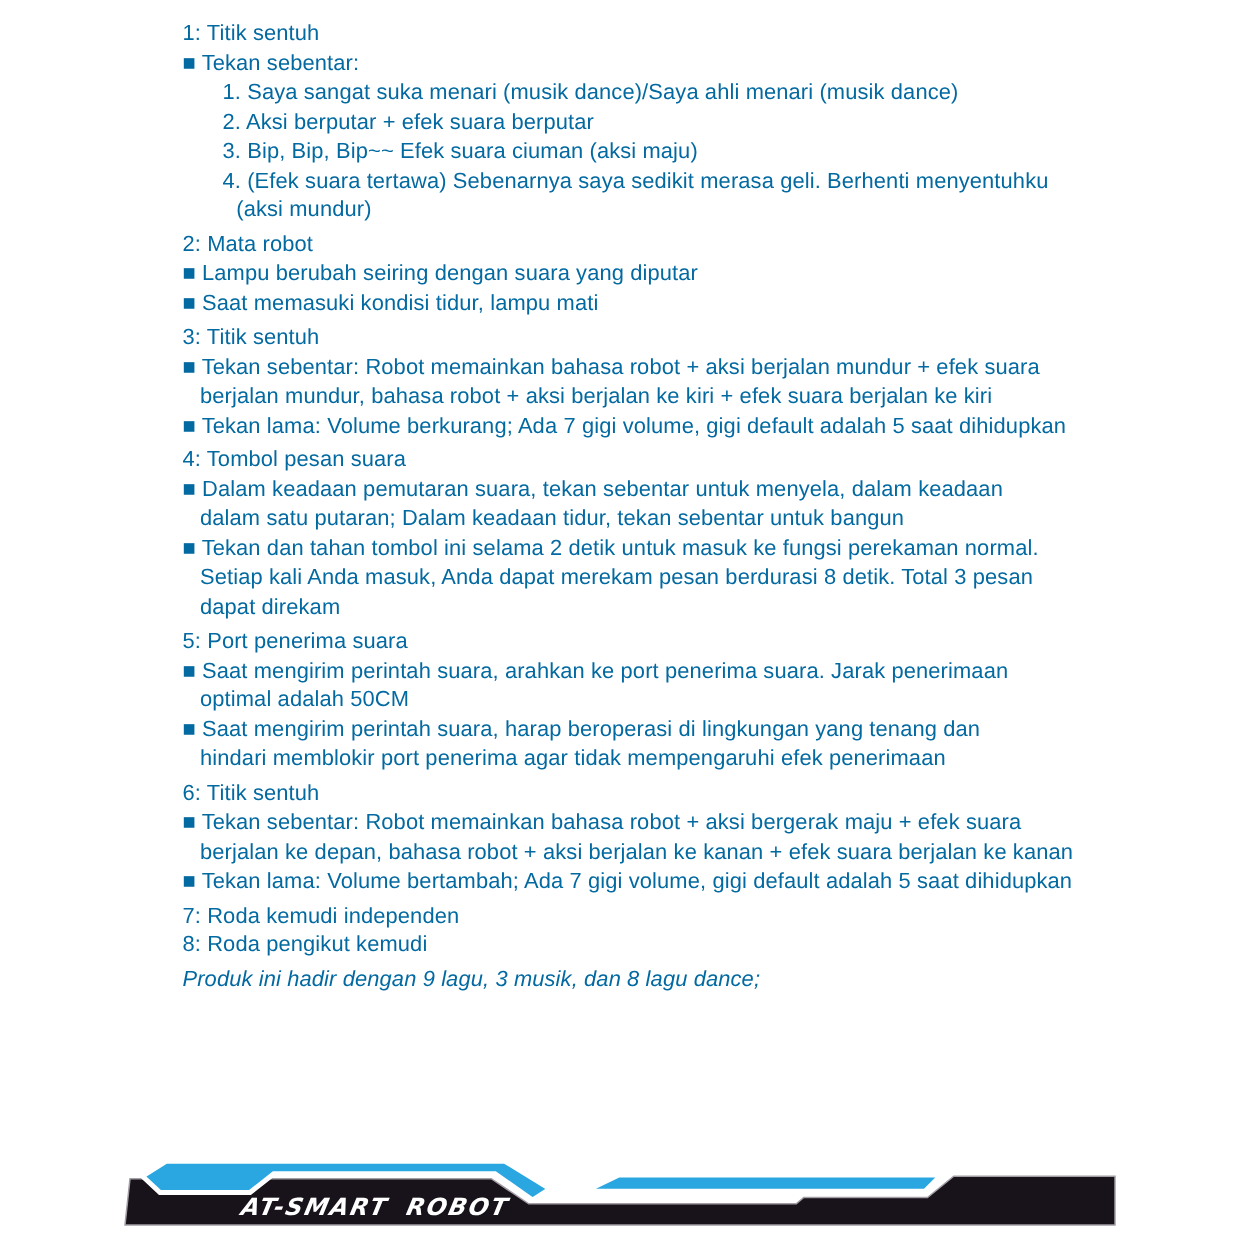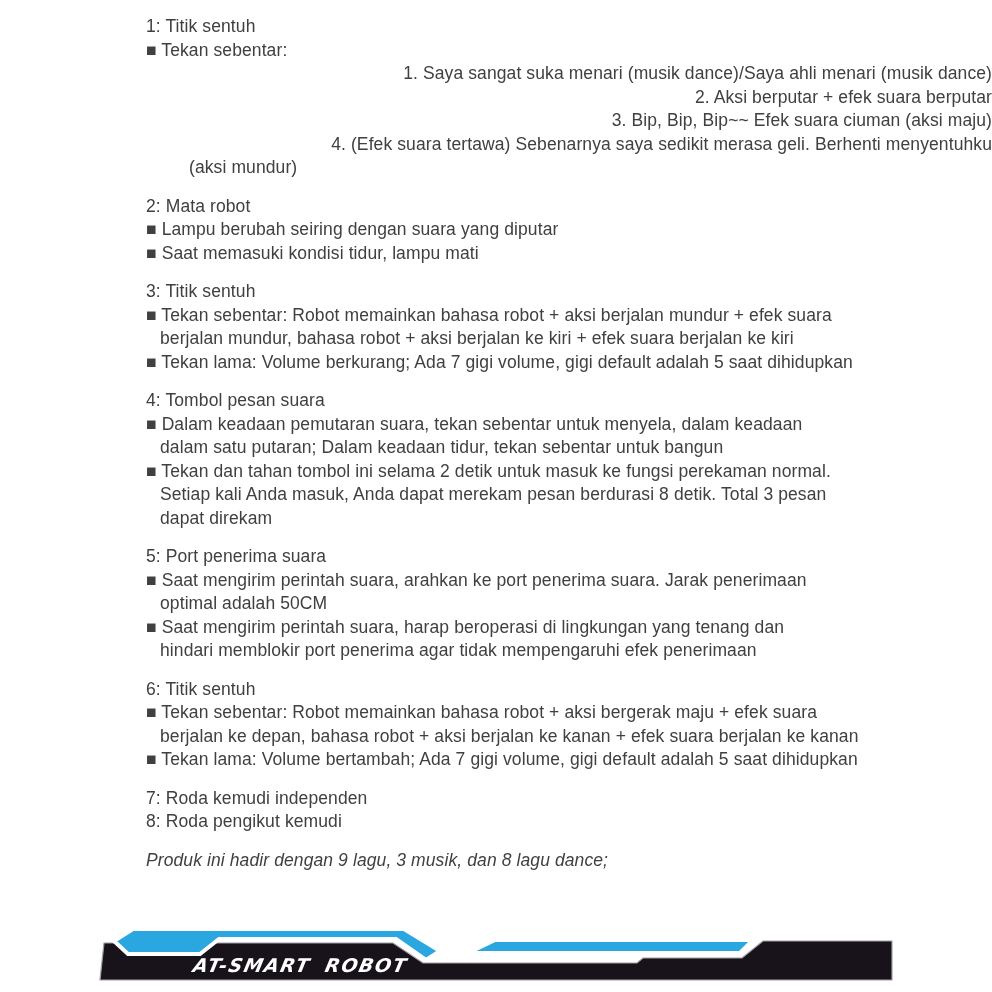--- a/index.html
+++ b/index.html
@@ -13,30 +13,30 @@
     font-family: "Liberation Sans", sans-serif;
   }
   .content {
     position: absolute;
     top: 0; left: 0;
     width: 992px;
     padding: 15px 0 0 146px;
     box-sizing: border-box;
     font-size: 17.5px;
     line-height: 23.5px;
-    color: #404040;
+    color: #0369a1;
     letter-spacing: 0.1px;
   }
-  .section { margin-top: 15px; }
+  .section { margin-top: 4px; }
   .section:first-child { margin-top: 0; }
   .line { white-space: nowrap; }
   .line.t    { padding-left: 0; }
   .line.b    { padding-left: 0; }
   .line.bc   { padding-left: 14px; }
-  .line.n    { padding-left: 32px; text-align: right; }
+  .line.n    { padding-left: 32px; }
   .line.nc   { padding-left: 43px; }
   .line.p    { padding-left: 0; font-style: italic; }
   .banner {
     position: absolute;
     left: 0; top: 926px;
     width: 992px; height: 66px;
   }
   .banner svg { display: block; }
   .brand-text {
     font-family: "DejaVu Sans", sans-serif;

